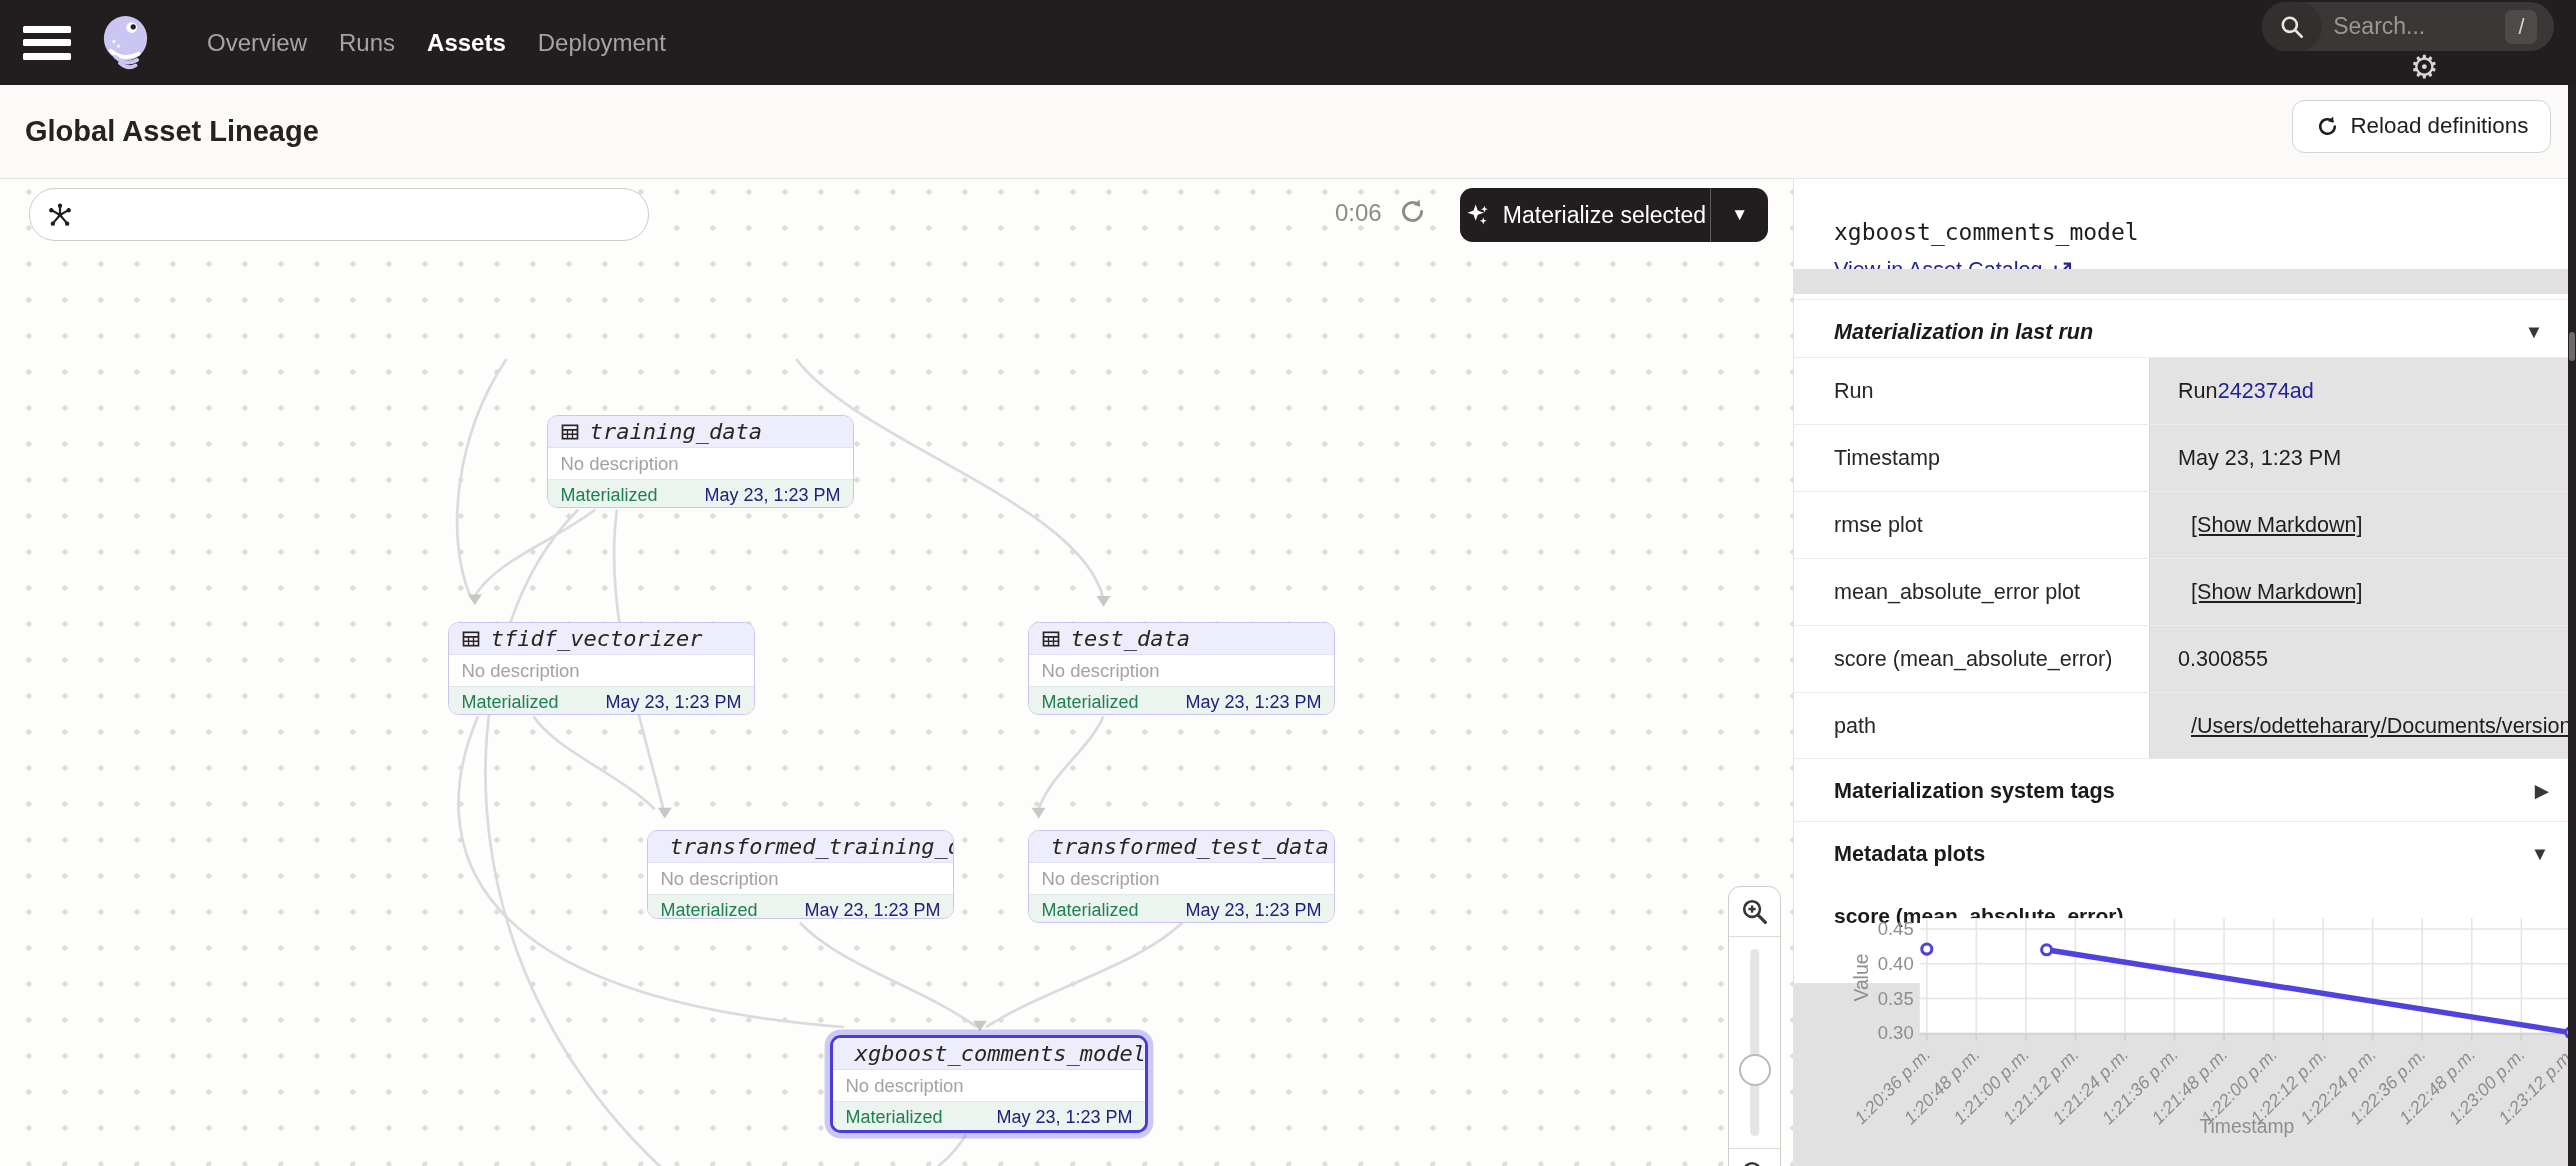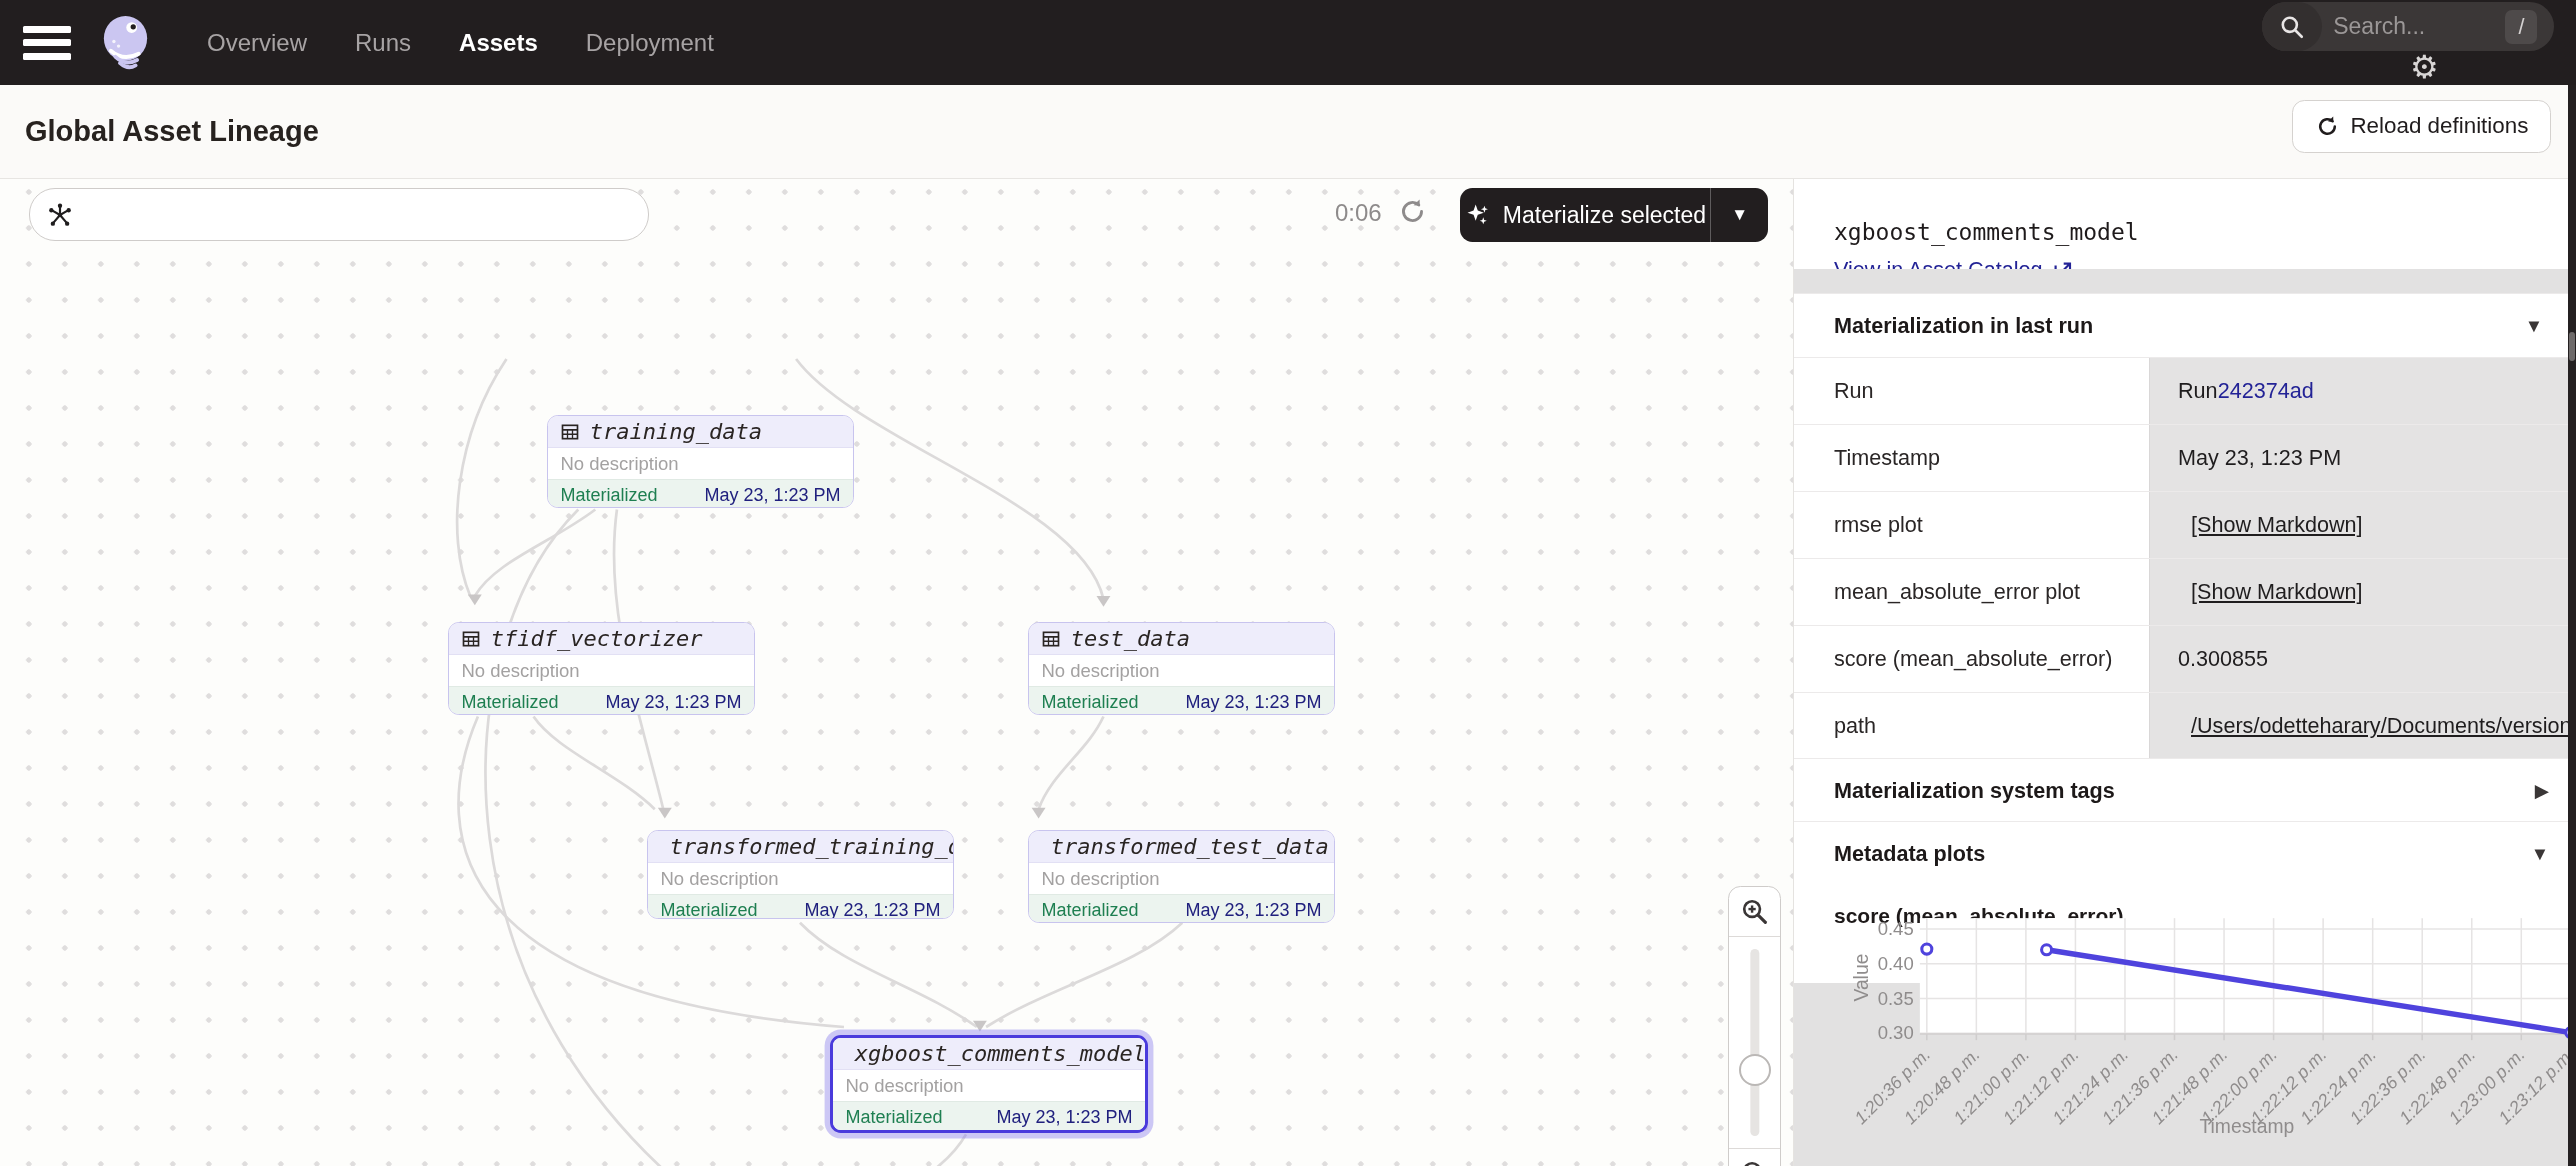--- a/index.html
+++ b/index.html
@@ -10,21 +10,21 @@
   }
   .mono{font-family:"DejaVu Sans Mono",monospace;}
 
   
   .topnav{position:absolute;left:0;top:0;width:2576px;height:85px;background:#221E1F;
     display:flex;align-items:center;}
   .hamburger{width:48px;height:34px;margin-left:23px;display:flex;flex-direction:column;
     justify-content:space-between;cursor:pointer;}
   .hamburger div{height:7px;background:#fff;border-radius:1.5px;}
   .logo{width:51px;height:56px;margin-left:29px;}
-  .navitems{display:flex;gap:48px;margin-left:56px;}
+  .navitems{display:flex;gap:32px;margin-left:56px;}
   .navitem{font-size:24px;color:#A7A3A4;cursor:pointer;}
   .navitem.active{color:#FFFFFF;font-weight:bold;}
   .nav-right{margin-left:auto;display:flex;align-items:center;margin-right:21.6px;flex-direction:column;}
   .searchpill{width:292px;height:49px;background:#3B3737;border-radius:26px;display:flex;
     align-items:center;color:#9B9797;}
   .search-ic-wrap{width:60px;height:49px;border-radius:26px;background:#332F2F;display:flex;
     align-items:center;justify-content:center;}
   .search-ph{font-size:23px;margin-left:10.8px;flex:1;}
   .slashkey{width:32px;height:34px;background:#4E4A4A;border-radius:7px;color:#D5D2D2;
     font-size:21.6px;display:flex;align-items:center;justify-content:center;margin-right:17px;}
@@ -81,21 +81,21 @@
 
   
   .panel{position:absolute;left:1793px;top:179px;width:783px;height:987px;background:#FFFFFF;
     border-left:0.8px solid #E5E3E0;overflow:hidden;}
   .panel-title{font-size:23px;color:#1E1A1B;margin:40px 0 0 40px;}
   .panel-link{font-size:21.6px;color:#232396;margin:12.4px 0 0 40px;display:flex;gap:9.3px;
     align-items:center;cursor:pointer;width:max-content;}
   .grayband{position:absolute;left:0;top:90px;width:783px;height:25px;background:#E2E1E1;}
   .sectionrow{display:flex;align-items:center;justify-content:space-between;height:63px;
     padding:0 34px 0 40px;border-top:0.8px solid #ECEAEA;font-size:21.6px;font-weight:bold;color:#1D1919;}
-  .sec-materialization{position:absolute;left:0;top:114px;width:709px;}
+  .sec-materialization{position:absolute;left:0;top:120px;width:709px;font-style:italic;}
   .chev{font-size:18.5px;color:#3A3636;font-weight:normal;cursor:pointer;}
   .metatable{position:absolute;left:0;top:178px;width:783px;}
   .mrow{display:flex;border-top:0.8px solid #ECEAEA;height:66px;}
   .mlabel{width:355px;display:flex;align-items:center;padding-left:40px;font-size:21.6px;
     color:#2A2626;box-sizing:border-box;background:#fff;}
   .mvalue{flex:1;display:flex;align-items:center;padding-left:28px;font-size:21.6px;color:#1F1D1E;
     background:#E4E3E3;border-left:0.8px solid #D9D7D7;white-space:nowrap;overflow:hidden;}
   .mvalue .vlink{color:#232396;cursor:pointer;}
   .mvalue.u{ text-decoration:underline;padding-left:41px;}
   .sec-systags{position:absolute;left:0;top:579px;width:715px;}

